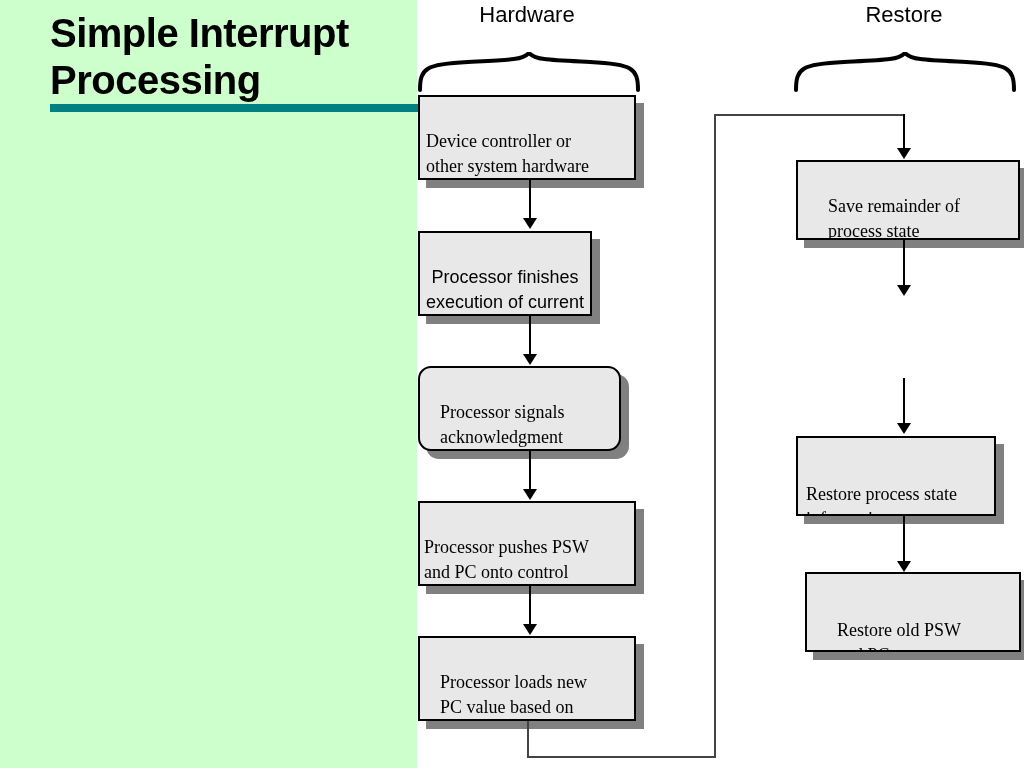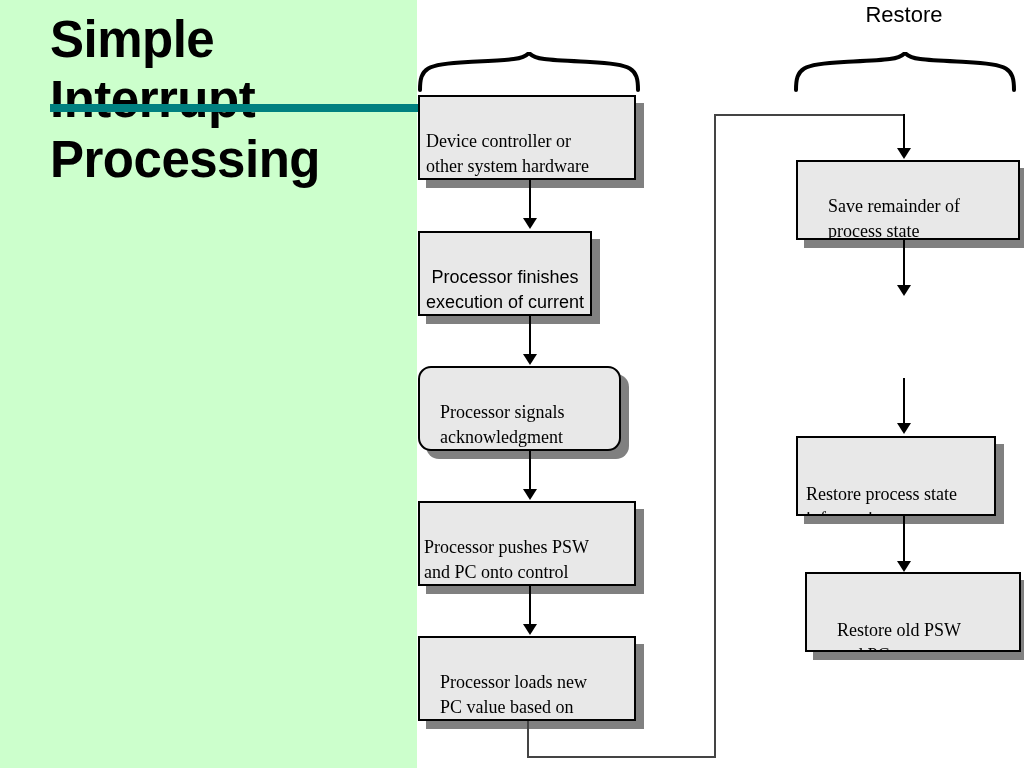--- a/index.html
+++ b/index.html
@@ -19,21 +19,21 @@
   #green-panel {
     position: absolute;
     left: 0; top: 0;
     width: 417px; height: 768px;
     background: #ccffcc;
   }
   #slide-title {
     position: absolute;
     left: 50px; top: 10px;
     width: 380px;
-    font-size: 51px;
+    font-size: 40px;
     font-weight: bold;
     line-height: 1.18;
     color: #000000;
     letter-spacing: -0.5px;
     white-space: pre-line;
   }
   #title-rule {
     position: absolute;
     left: 50px; top: 104px;
     width: 368px; height: 8px;
@@ -92,20 +92,21 @@
 </head>
 <body>
 
 <div id="slide">
 
   <div id="green-panel"></div>
   <div id="slide-title">Simple Interrupt
 Processing</div>
   <div id="title-rule"></div>
 
+  <div class="col-header" id="header-hardware">Hardware</div>
   <div class="col-header" id="header-software">Restore</div>
 
   <svg class="brace" id="brace-hardware" viewBox="0 0 222 40">
     <path d="M2,38 C2,16 8,12 50,10 C92,8 104,8 111,1 C118,8 130,8 172,10 C214,12 220,16 220,38" fill="none" stroke="#000000" stroke-width="4" stroke-linecap="round"></path>
   </svg>
   <svg class="brace" id="brace-software" viewBox="0 0 222 40">
     <path d="M2,38 C2,16 8,12 50,10 C92,8 104,8 111,1 C118,8 130,8 172,10 C214,12 220,16 220,38" fill="none" stroke="#000000" stroke-width="4" stroke-linecap="round"></path>
   </svg>
 
   <div class="fbox align-left" style="left:418px; top:95px; width:218px; height:85px; padding:6px 0 0 6px;">

